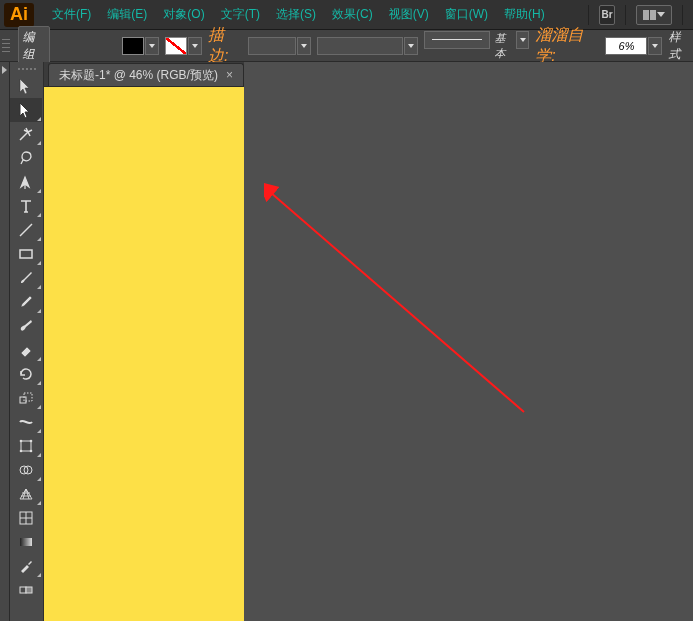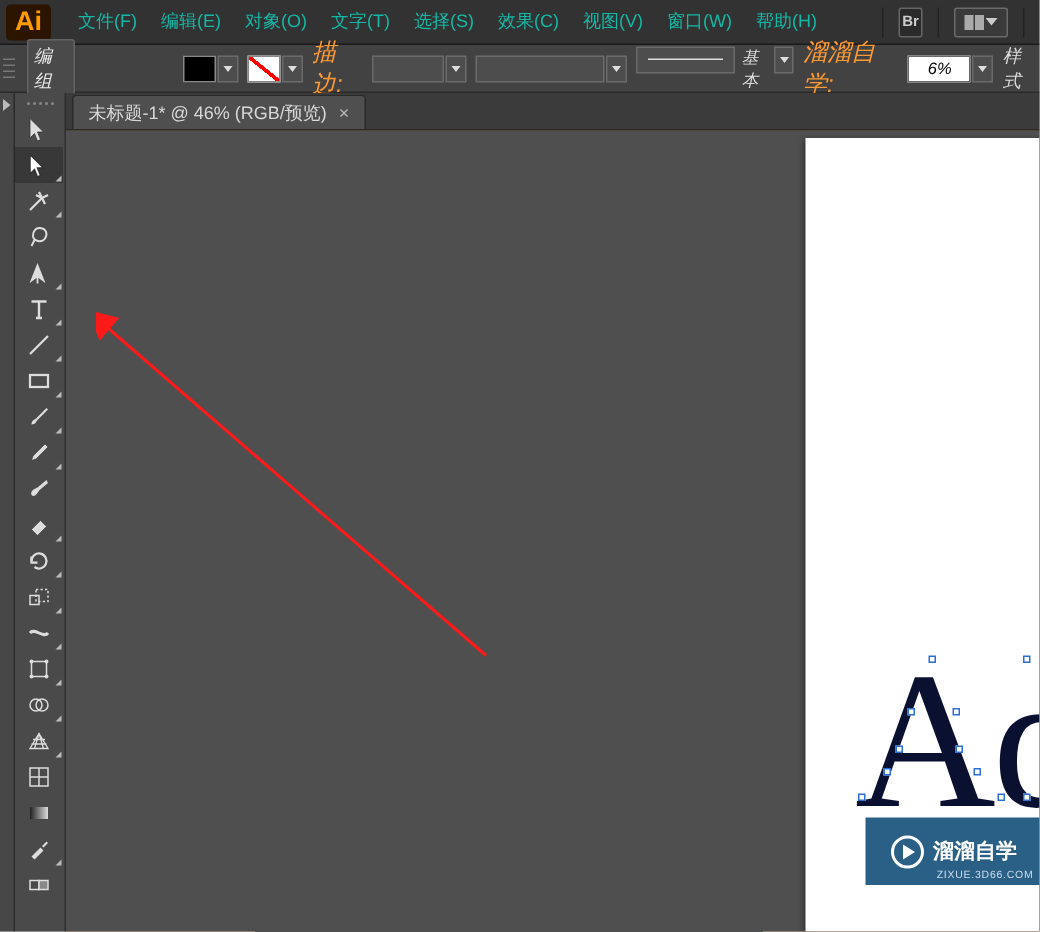--- a/index.html
+++ b/index.html
@@ -174,22 +174,22 @@
   .tool .corner{
     position:absolute;right:1px;bottom:1px;width:0;height:0;
     border-right:4px solid #bbb;border-top:4px solid transparent;
   }
   .tool svg{width:18px;height:18px;}
   .tool.selected{background:#383838;}
 
   
   .docarea {
     flex:1;
-    display:flex;flex-direction:column;
-    background:#a16207;
+    display:flex;flex-direction:row;
+    background:#fde047;
   }
   .tabbar{
     height:25px;
     background:#3b3b3b;
     border-bottom:1px solid #2a2a2a;
     display:flex;align-items:flex-end;
     padding-left:4px;
   }
   .tab{
     height:23px;

